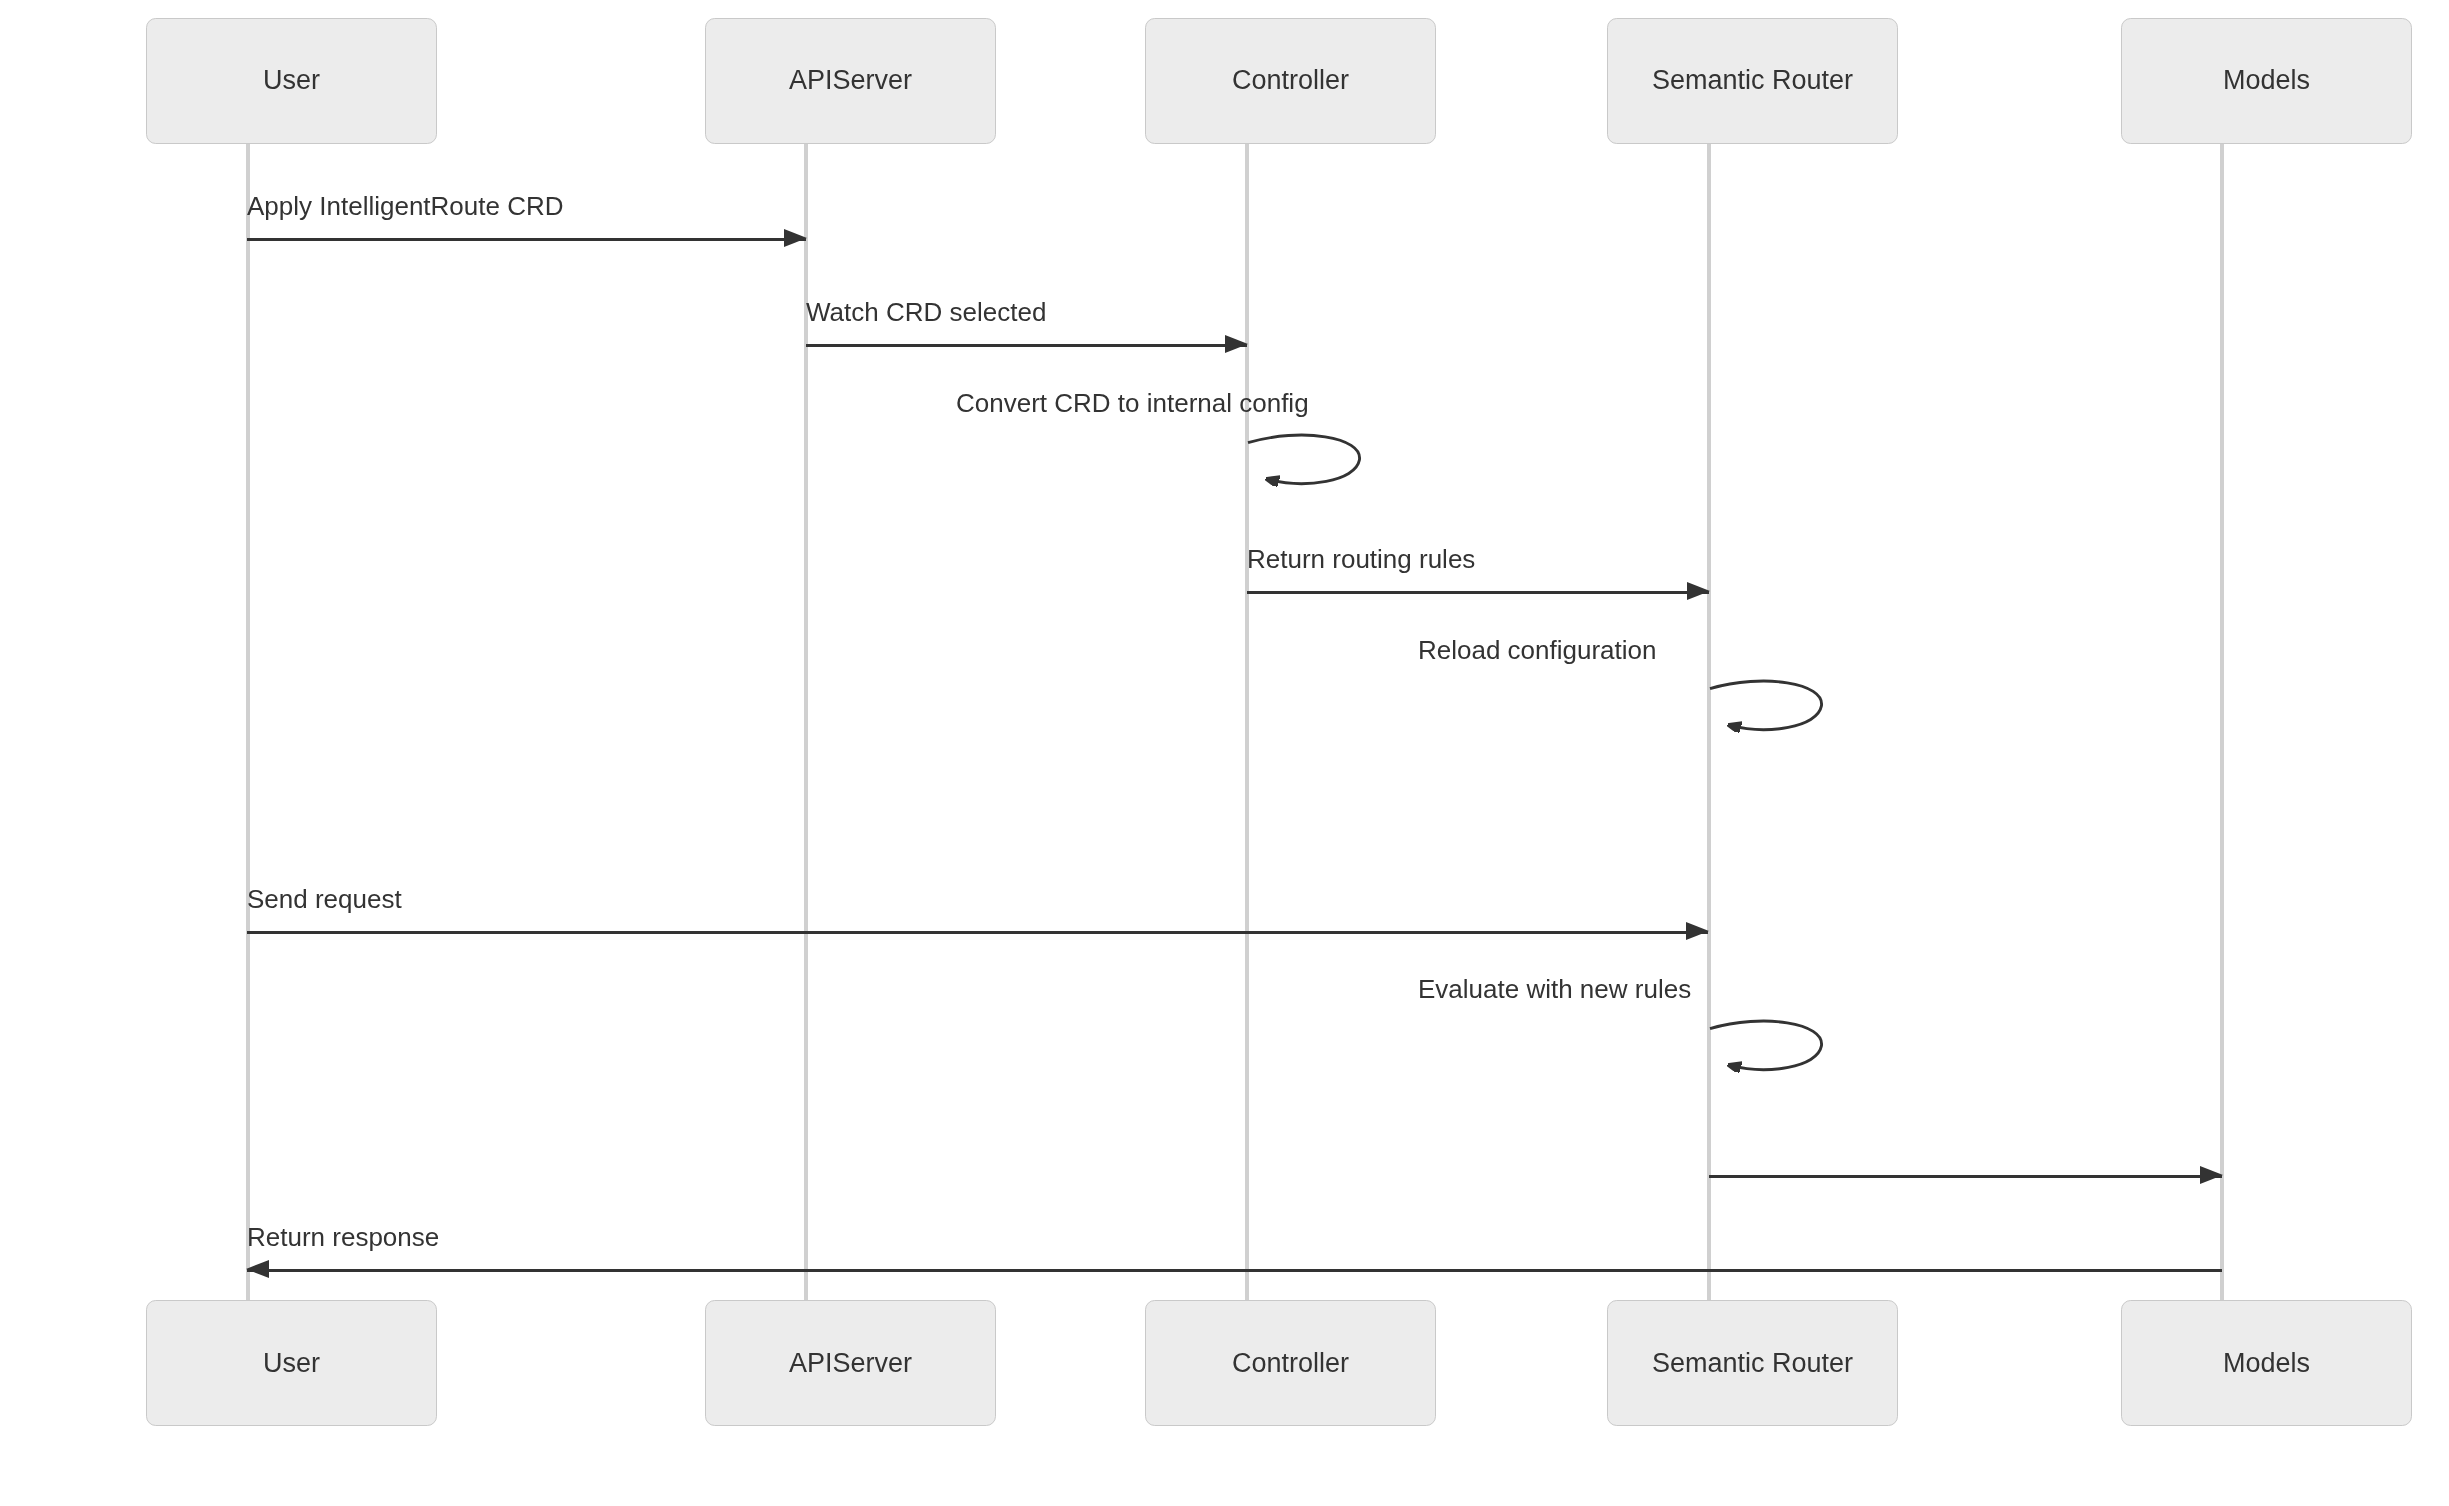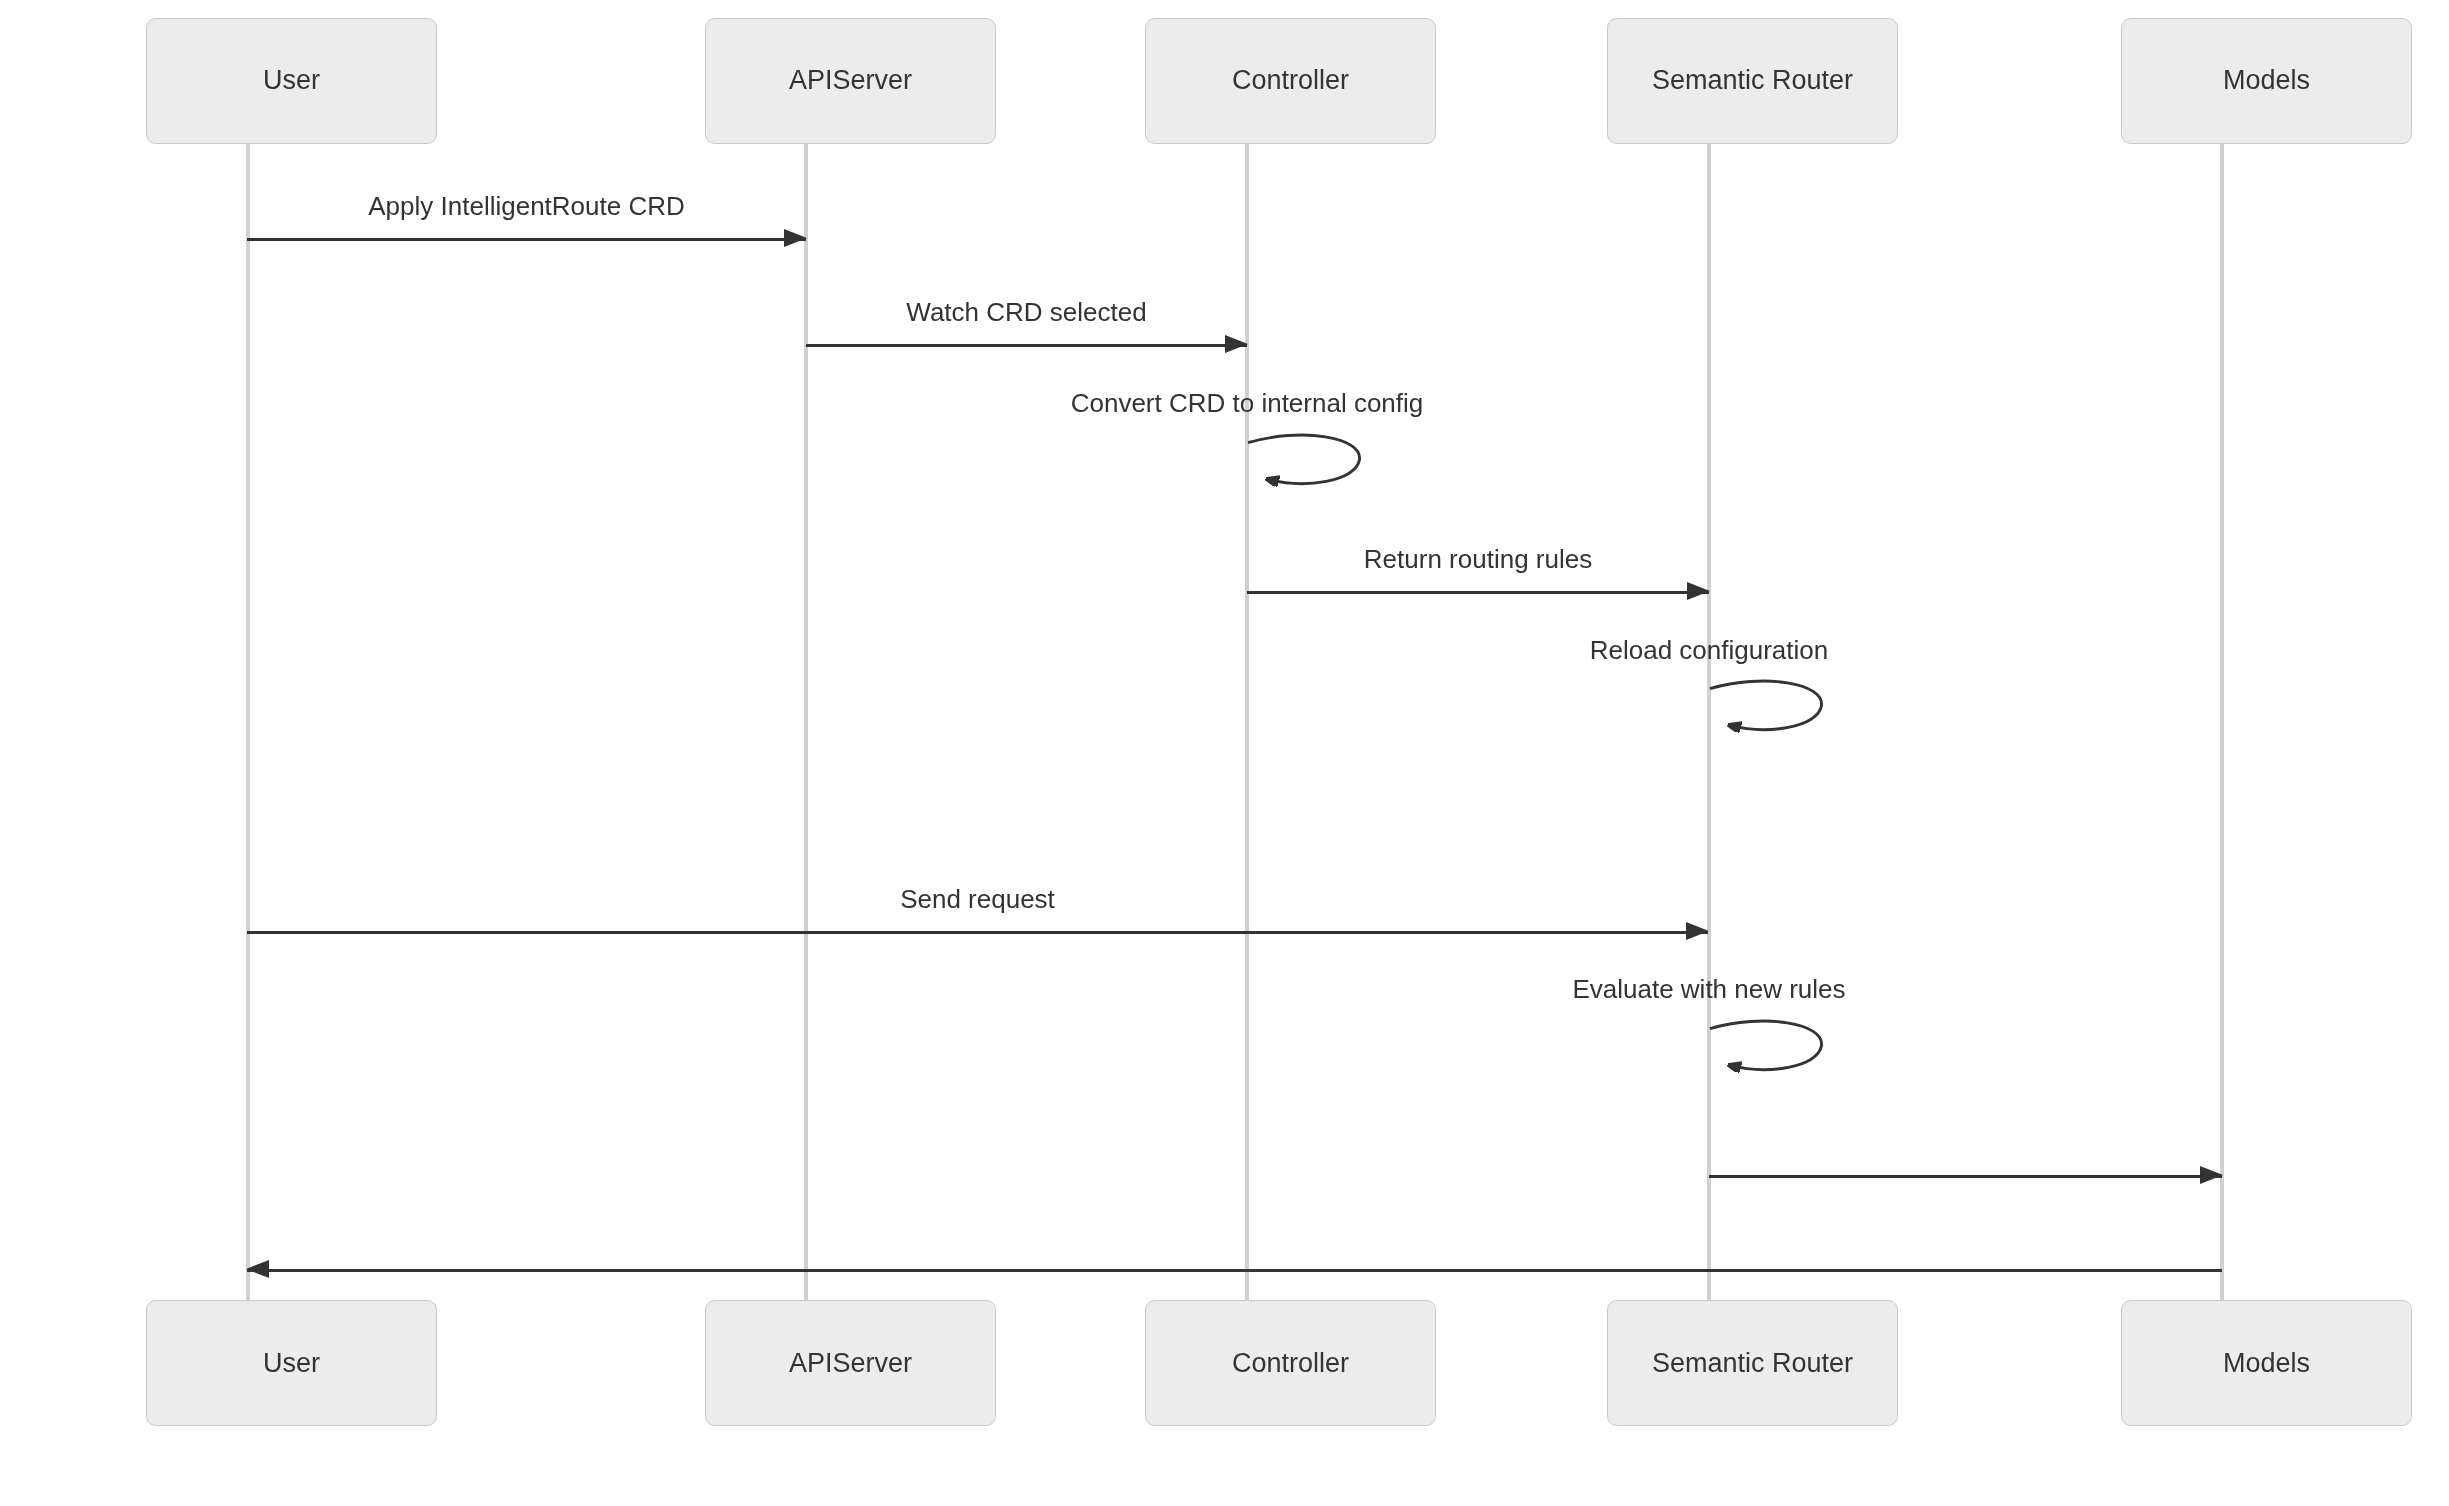--- a/index.html
+++ b/index.html
@@ -31,21 +31,20 @@
   .lifeline {
     position: absolute;
     top: 144px;
     width: 3.9px;
     height: 1157px;
     background: #d0d0d0;
     z-index: 1;
   }
   .msg-label {
     position: absolute;
-    text-align: center;
     font-size: 26px;
     line-height: 35px;
     height: 35px;
     color: #333333;
     z-index: 2;
     white-space: nowrap;
   }
   .msg-arrow { position: absolute; height: 23px; z-index: 2; }
   .msg-arrow .line {
     position: absolute;
@@ -162,19 +161,20 @@
       </marker>
     </defs>
     <path d="M3,12 C58,-4 122,6 118,30 C114,52 62,60 24,50" fill="none" stroke="#333333" stroke-width="3" marker-end="url(#ah3)"></path>
   </svg>
 
   <div class="msg-arrow" style="left:1709px; width:513px; top:1165px">
     <div class="line"></div>
     <div class="head-right"></div>
   </div>
 
+  <div class="msg-label" style="left:247px; width:1975px; top:1220px">Return response</div>
   <div class="msg-arrow" style="left:247px; width:1975px; top:1259px">
     <div class="line"></div>
     <div class="head-left"></div>
   </div>
 
 </div>
 
 
 </body></html>

